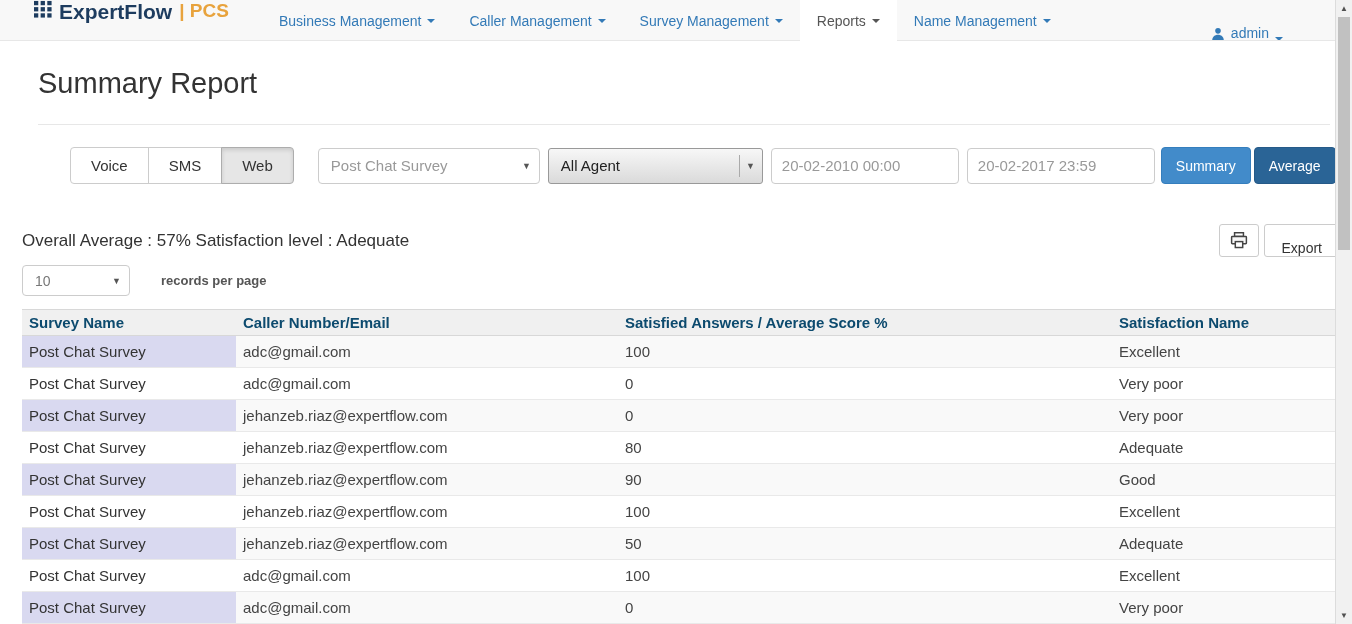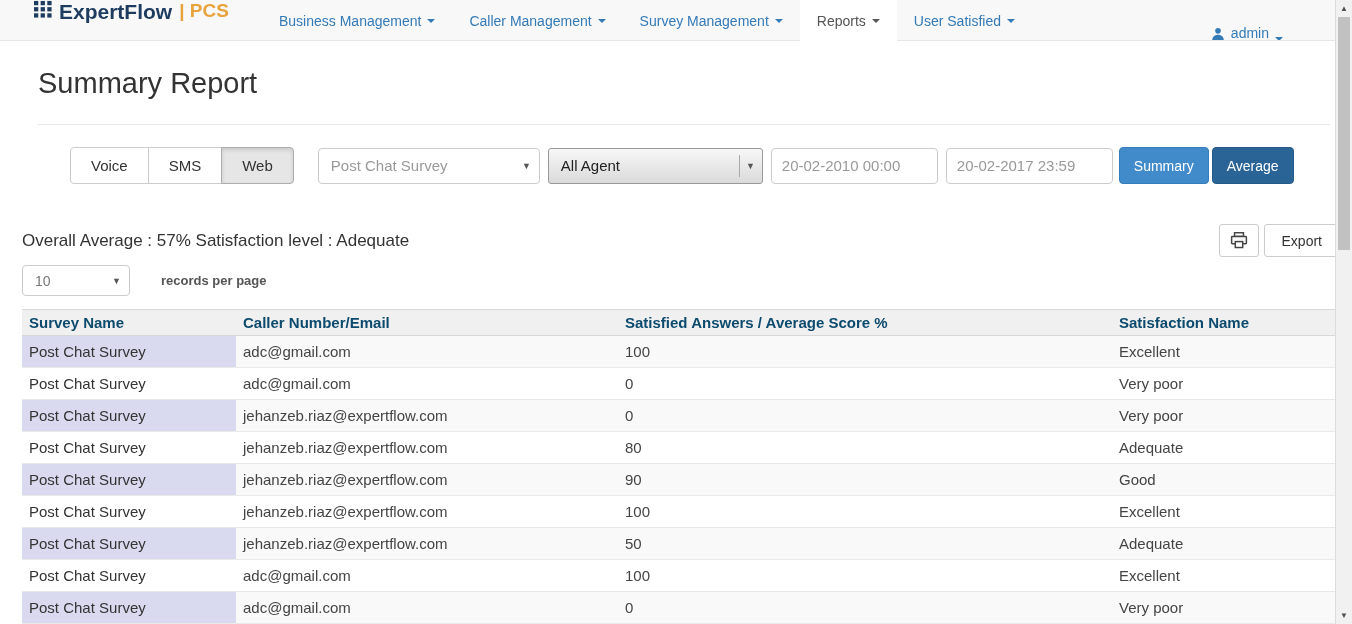--- a/index.html
+++ b/index.html
@@ -44,36 +44,36 @@
     border-radius:4px; display:flex; align-items:center; padding:0 24px 0 12px;
     color:#999; font-size:15px; cursor:pointer; white-space:nowrap; }
   .select-arrow { position:absolute; right:8px; top:50%; transform:translateY(-50%);
     font-size:9px; color:#555; }
   .survey-select { width:222px; margin-left:24px; }
   .agent-select { width:215px; margin-left:8px; color:#222;
     background:linear-gradient(#f7f7f7,#dadada); border:1px solid #999; border-radius:3px; }
   .agent-select .select-arrow { right:7px; padding-left:6px; border-left:1px solid #aaa;
     height:22px; display:flex; align-items:center; }
 
-  .date-input { width:167px; height:36px; margin-left:8px; border:1px solid #ccc;
+  .date-input { width:188px; height:36px; margin-left:8px; border:1px solid #ccc;
     border-radius:4px; padding:0 10px; font-size:15px; color:#999; font-family:inherit;
     background:#fff; }
 
   .btn-primary { height:37px; padding:4px 14px; font-size:14px; color:#fff;
     background:#428bca; border:1px solid #357ebd; border-radius:4px; margin-left:6px;
     cursor:pointer; font-family:inherit; }
   .btn-primary.dark { background:#2a6496; border-color:#265a88; margin-left:3px; }
 
   
   .summary-row { display:flex; align-items:center; margin:40px 12px 0 22px; }
   .overall-text { font-size:17px; color:#333; }
   .actions { margin-left:auto; display:flex; align-items:center; }
   .icon-btn { width:40px; height:33px; border:1px solid #ccc; border-radius:3px;
     background:#fff; display:flex; align-items:center; justify-content:center; cursor:pointer; }
-  .export-btn { height:33px; padding:8px 17px; border:1px solid #ccc; border-radius:3px;
+  .export-btn { height:33px; padding:15px 17px; border:1px solid #ccc; border-radius:3px;
     background:#fff; font-size:14px; color:#333; margin-left:5px; cursor:pointer;
     font-family:inherit; }
 
   
   .pagesize-row { display:flex; align-items:center; margin:8px 0 0 22px; }
   .pagesize-select { width:108px; height:31px; font-size:14px; color:#777; }
   .records-label { margin-left:31px; font-size:13px; font-weight:bold; color:#555; }
 
   
   .results-table { width:1313px; margin:13px 0 0 22px; border-collapse:collapse;
@@ -134,21 +134,21 @@
     </li>
     <li class="nav-item">
       <span>Survey Management</span>
       <i class="caret"></i>
     </li>
     <li class="nav-item active">
       <span>Reports</span>
       <i class="caret"></i>
     </li>
     <li class="nav-item">
-      <span>User Satisfied</span>
+      <span>Name Management</span>
       <i class="caret"></i>
     </li>
   </ul>
   <div class="nav-user">
     <svg width="14" height="14" viewBox="0 0 16 16" fill="#337ab7">
       <circle cx="8" cy="4.4" r="3.2"></circle>
       <path d="M1.4 15c0-3.7 3-6.1 6.6-6.1s6.6 2.4 6.6 6.1z"></path>
     </svg>
     <span>admin</span>
     <i class="caret"></i>

